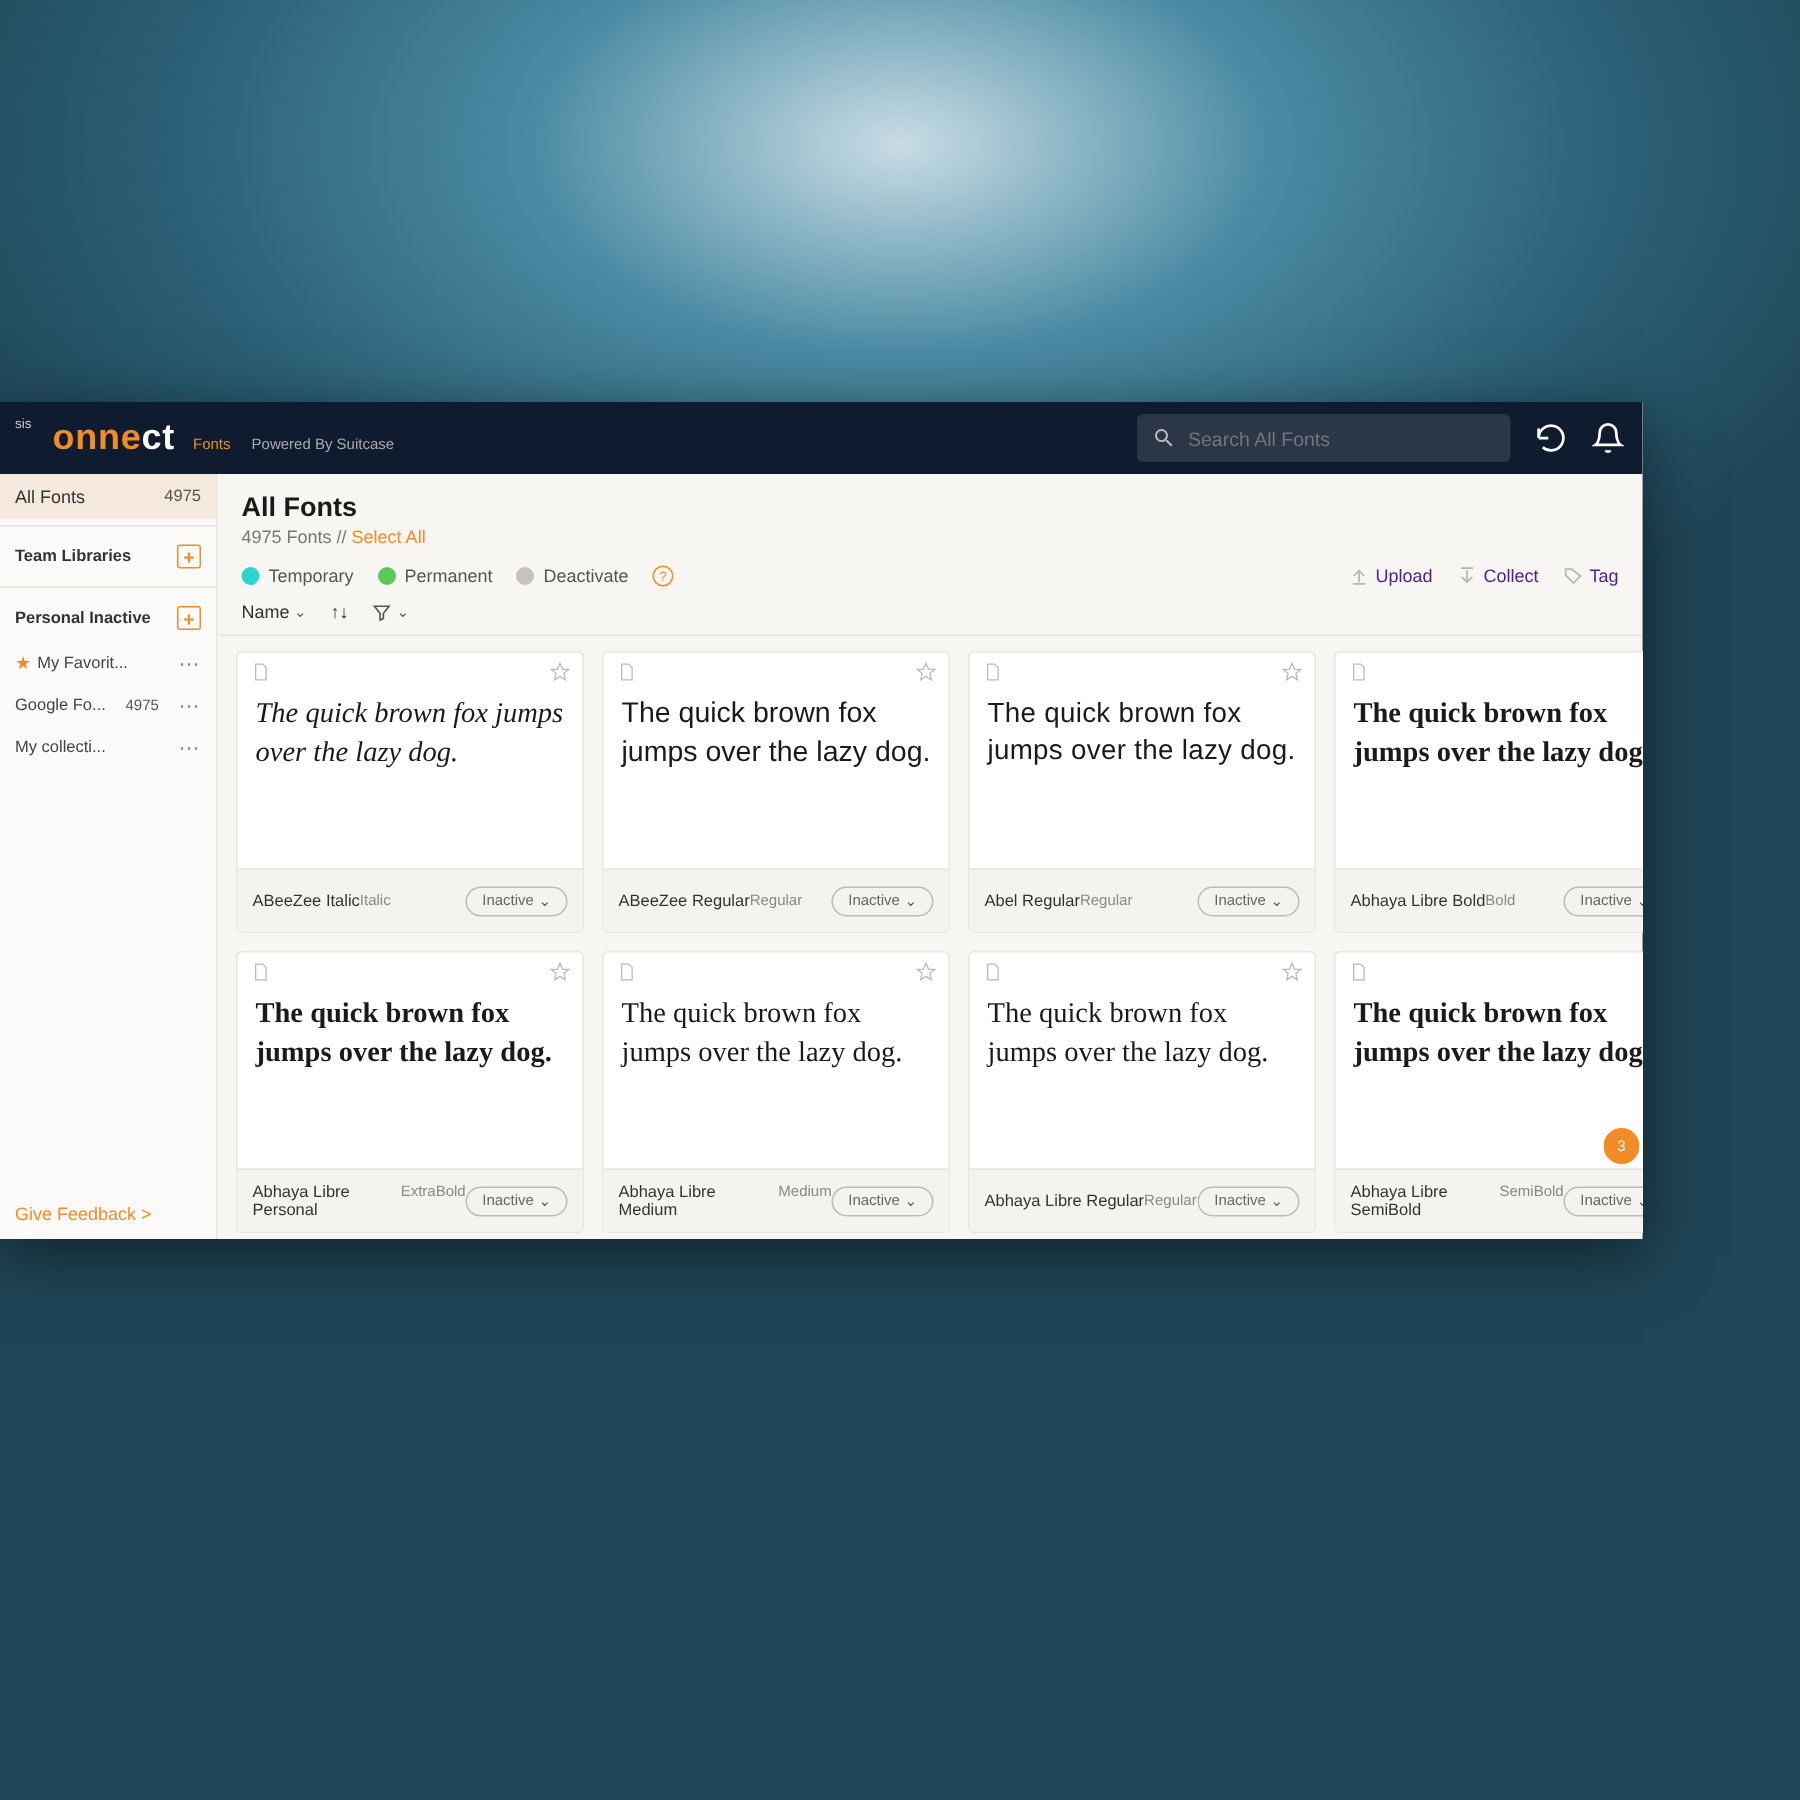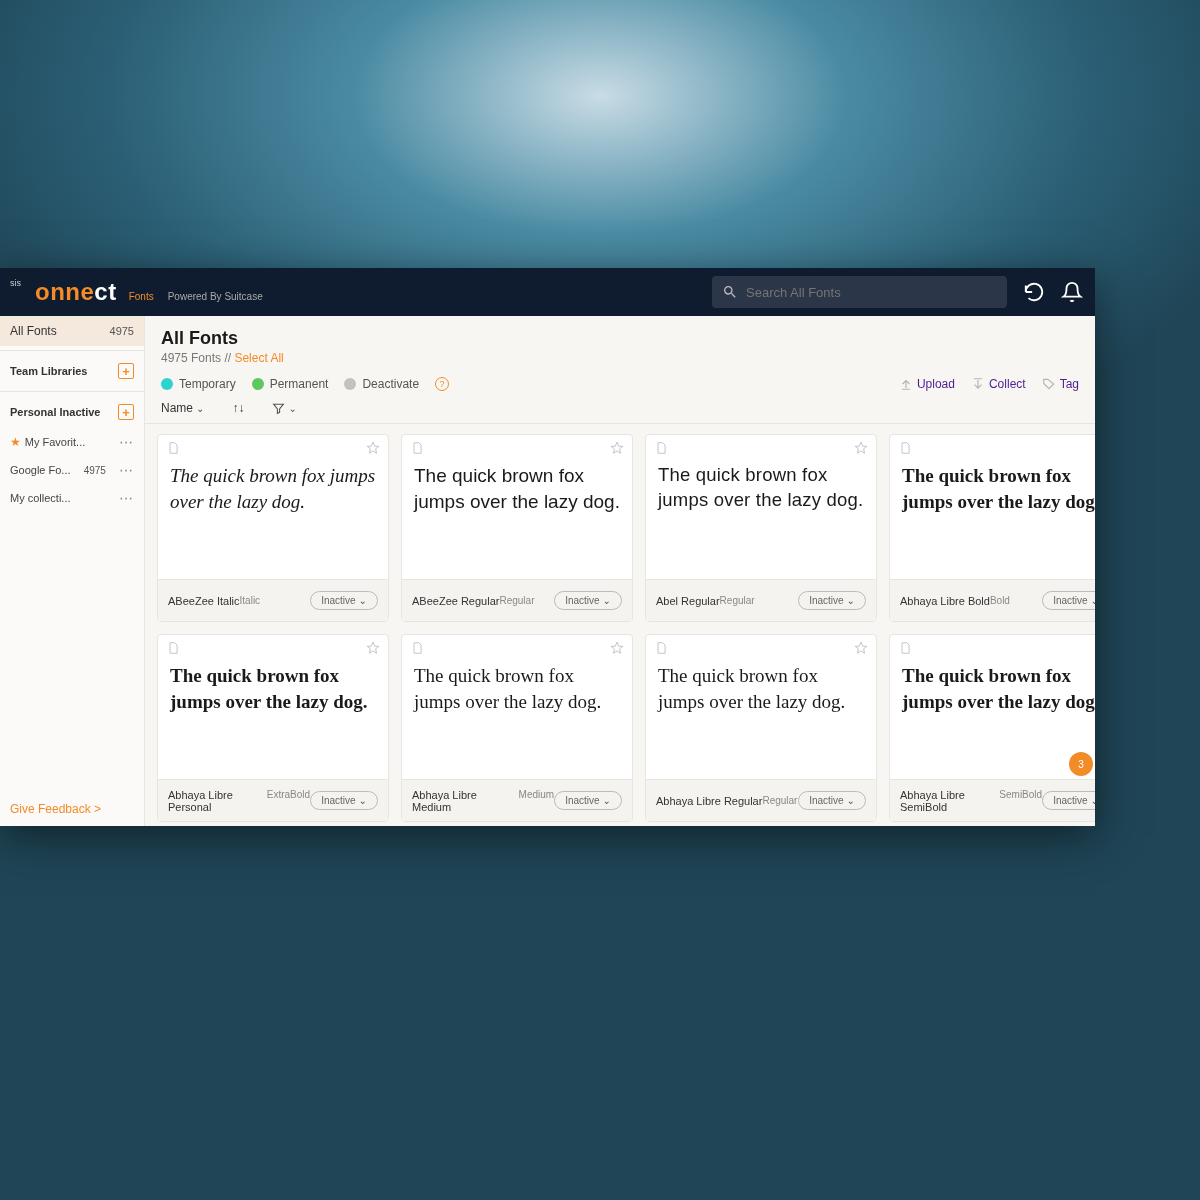--- a/index.html
+++ b/index.html
@@ -6,21 +6,21 @@
 body { width: 1200px; height: 1200px; background: radial-gradient(ellipse 700px 400px at 50% 8%, #c8dce5 0%, #4a8ba3 35%, #2b5f75 70%, #1f4556 100%); overflow: hidden; }
 .app { position: absolute; top: 268px; left: 0; width: 1095px; height: 558px; background: #f7f6f4; box-shadow: 0 10px 40px rgba(0,0,0,0.5); display: flex; flex-direction: column; overflow: hidden; }
 .titlebar { background: #0f1b2e; height: 48px; display: flex; align-items: center; padding: 0 12px; color: #fff; }
 .logo-text { display: flex; align-items: baseline; gap: 12px; }
 .logo-main { font-size: 24px; font-weight: 900; color: #fff; letter-spacing: 0.5px; }
 .logo-main .orange { color: #f28c28; }
 .logo-sub { font-size: 10px; color: #f28c28; }
 .logo-sub2 { font-size: 10px; color: #aaa; margin-left: 2px; }
 .logo-brand { font-size: 9px; color: #ccc; position: relative; top: -14px; left: -2px; }
 .title-spacer { flex: 1; }
-.search { background: #2b3648; border-radius: 4px; height: 32px; width: 295px; display: flex; align-items: center; padding: 0 10px; gap: 8px; }
+.search { background: #2b3648; border-radius: 4px; height: 32px; width: 249px; display: flex; align-items: center; padding: 0 10px; gap: 8px; }
 .search svg { width: 16px; height: 16px; fill: #bbb; }
 .search input { background: transparent; border: none; outline: none; color: #ccc; font-size: 13px; flex: 1; }
 .title-icon { margin-left: 16px; width: 22px; height: 22px; stroke: #fff; fill: none; stroke-width: 2; cursor: pointer; }
 .body { display: flex; flex: 1; overflow: hidden; }
 .sidebar { width: 145px; background: #fbfaf8; border-right: 1px solid #e8e4de; display: flex; flex-direction: column; font-size: 12px; }
 .side-row { display: flex; align-items: center; padding: 8px 10px; justify-content: space-between; }
 .side-row.active { background: #f5e8dd; }
 .side-row .name { color: #333; font-size: 12px; }
 .side-row .count { color: #555; font-size: 11px; }
 .side-sep { height: 1px; background: #e8e4de; margin: 4px 0; }
@@ -42,21 +42,21 @@
 .legend-row { display: flex; align-items: center; padding: 6px 16px; gap: 16px; font-size: 12px; color: #555; }
 .legend-item { display: flex; align-items: center; gap: 6px; }
 .dot { width: 12px; height: 12px; border-radius: 50%; }
 .dot.teal { background: #2dd4cf; }
 .dot.green { background: #5bc95b; }
 .dot.gray { background: #c5c2bb; }
 .help { width: 14px; height: 14px; border: 1px solid #f28c28; border-radius: 50%; color: #f28c28; display: flex; align-items: center; justify-content: center; font-size: 9px; cursor: pointer; }
 .legend-spacer { flex: 1; }
 .action-btn { display: flex; align-items: center; gap: 4px; color: #4c1d95; font-size: 12px; cursor: pointer; }
 .action-btn svg { width: 14px; height: 14px; stroke: #b8b5ae; fill: none; stroke-width: 2; }
-.sort-row { display: flex; align-items: center; padding: 4px 16px 8px 16px; gap: 28px; font-size: 12px; color: #333; border-bottom: 1px solid #e8e4de; }
+.sort-row { display: flex; align-items: center; padding: 4px 16px 8px 16px; gap: 16px; font-size: 12px; color: #333; border-bottom: 1px solid #e8e4de; }
 .sort-item { display: flex; align-items: center; gap: 3px; cursor: pointer; }
 .chev { font-size: 10px; color: #555; }
 .grid { flex: 1; overflow: auto; padding: 10px 12px; display: grid; grid-template-columns: repeat(4, 232px); gap: 12px; align-content: start; }
 .card { background: #fff; border: 1px solid #e8e4de; border-radius: 4px; height: 188px; display: flex; flex-direction: column; position: relative; }
 .card-top { position: absolute; top: 6px; left: 8px; right: 8px; display: flex; justify-content: space-between; }
 .card-top svg { width: 14px; height: 14px; fill: none; stroke: #bbb; stroke-width: 1.5; }
 .card-preview { flex: 1; padding: 28px 12px 8px 12px; display: flex; align-items: flex-start; color: #1a1a1a; line-height: 1.35; overflow: hidden; }
 .card-preview.italic { font-style: italic; font-family: Georgia, serif; font-size: 19px; }
 .card-preview.abee-reg { font-family: Arial, sans-serif; font-size: 19px; }
 .card-preview.abel { font-family: "Helvetica Neue", Arial, sans-serif; font-weight: 300; font-size: 18.5px; letter-spacing: 0.2px; }

